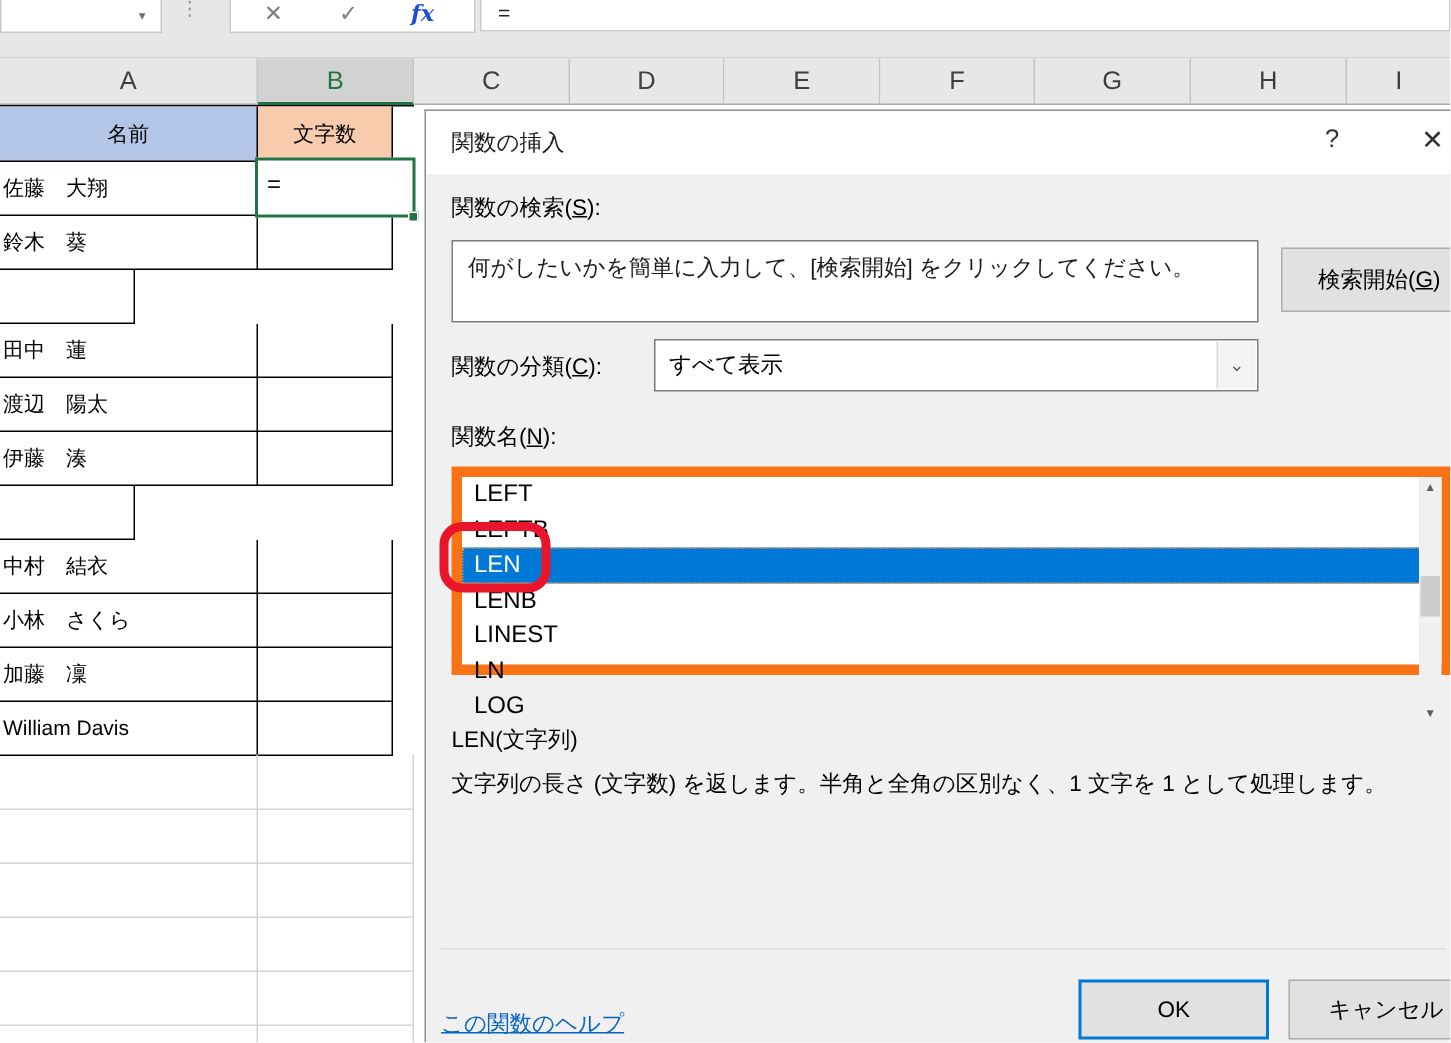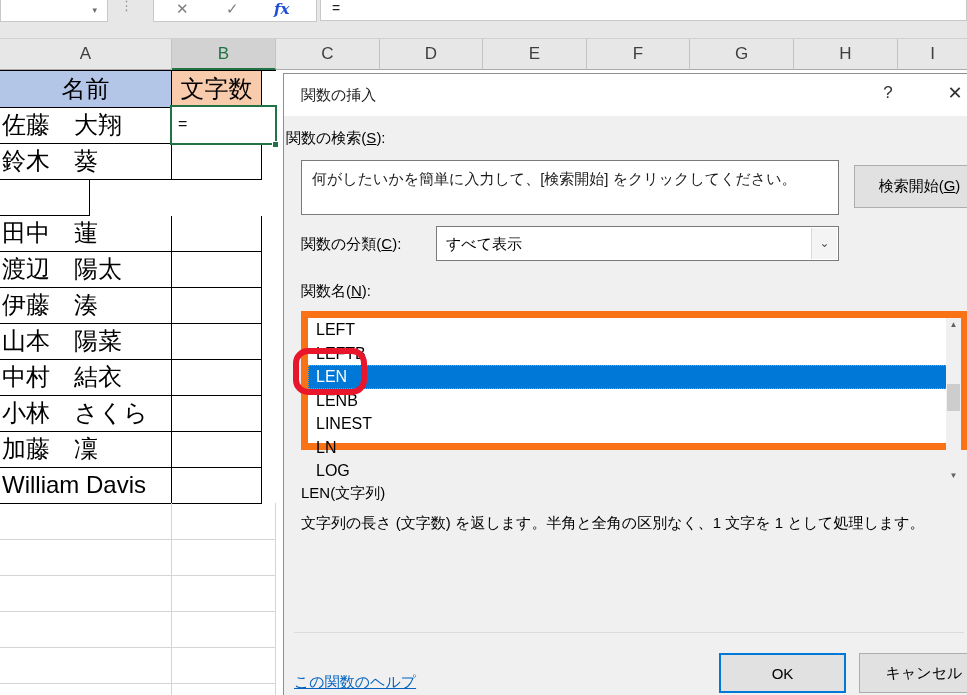--- a/index.html
+++ b/index.html
@@ -23,21 +23,21 @@
   
   .col-headers { position:absolute; left:0; top:38px; width:967px; height:32px; display:flex; border-top:1px solid #d0d0d0; }
   .col-h { height:100%; background:#e7e7e7; border-right:1px solid #c3c3c3; border-bottom:1px solid #ababab;
            display:flex; align-items:center; justify-content:center; font-size:17px; color:#3f3f3f; }
   .col-h.sel { background:#d2d2d2; color:#217346; border-bottom:2px solid #217346; }
   
   .tbl { position:absolute; left:0; top:70px; width:276px; border-top:1px solid #000; }
   .trow { display:flex; height:36px; }
   .trow.th { height:37px; }
   .tc { border-right:1px solid #000; border-bottom:1px solid #000; height:100%;
-        font-size:24px; line-height:34px; white-space:nowrap; overflow:hidden; }
+        font-size:14px; line-height:34px; white-space:nowrap; overflow:hidden; }
   .tc.a { width:172px; padding-left:2px; }
   .tc.b { width:90px; }
   .hdr { display:flex; align-items:center; justify-content:center; padding-left:0 !important; }
   .hdr-name  { background:#B4C6E7; }
   .hdr-count { background:#F8CBAD; }
   
   .active-cell { position:absolute; left:170px; top:105px; width:107px; height:40px;
                  background:#fff; border:2px solid #217346; font-size:16px; line-height:34px; padding-left:6px; color:#111; }
   .fill-handle { position:absolute; right:-4px; bottom:-4px; width:7px; height:7px; background:#217346; border:1px solid #fff; }
   
@@ -132,21 +132,20 @@
       </div>
     <div class="trow">
         <div class="tc a">渡辺　陽太</div>
         <div class="tc b"></div>
       </div>
     <div class="trow">
         <div class="tc a">伊藤　湊</div>
         <div class="tc b"></div>
       </div>
     <div class="trow">
-        <div class="tc a">山本　陽菜</div>
         <div class="tc b"></div>
       </div>
     <div class="trow">
         <div class="tc a">中村　結衣</div>
         <div class="tc b"></div>
       </div>
     <div class="trow">
         <div class="tc a">小林　さくら</div>
         <div class="tc b"></div>
       </div>
@@ -171,21 +170,21 @@
   <div class="active-cell">=</div>
   <div class="fill-handle" style="position:absolute; left:272px; top:141px;"></div>
 
   <div class="dialog">
     <div class="dlg-titlebar">
       <span class="dlg-title">関数の挿入</span>
       <span class="dlg-help">?</span>
       <span class="dlg-close">✕</span>
     </div>
 
-    <div class="lbl" style="left:2px; top:55px;"><span>関数の検索(</span><span class="u">S</span><span>):</span></div>
+    <div class="lbl" style="left:17px; top:55px;"><span>関数の検索(</span><span class="u">S</span><span>):</span></div>
 
     <div class="search-box">何がしたいかを簡単に入力して、[検索開始] をクリックしてください。</div>
 
     <div class="btn search-btn">
         <span><span>検索開始(</span><span class="u">G</span><span>)</span></span>
       </div>
 
     <div class="lbl" style="left:17px; top:161px;"><span>関数の分類(</span><span class="u">C</span><span>):</span></div>
 
     <div class="cat-select">

